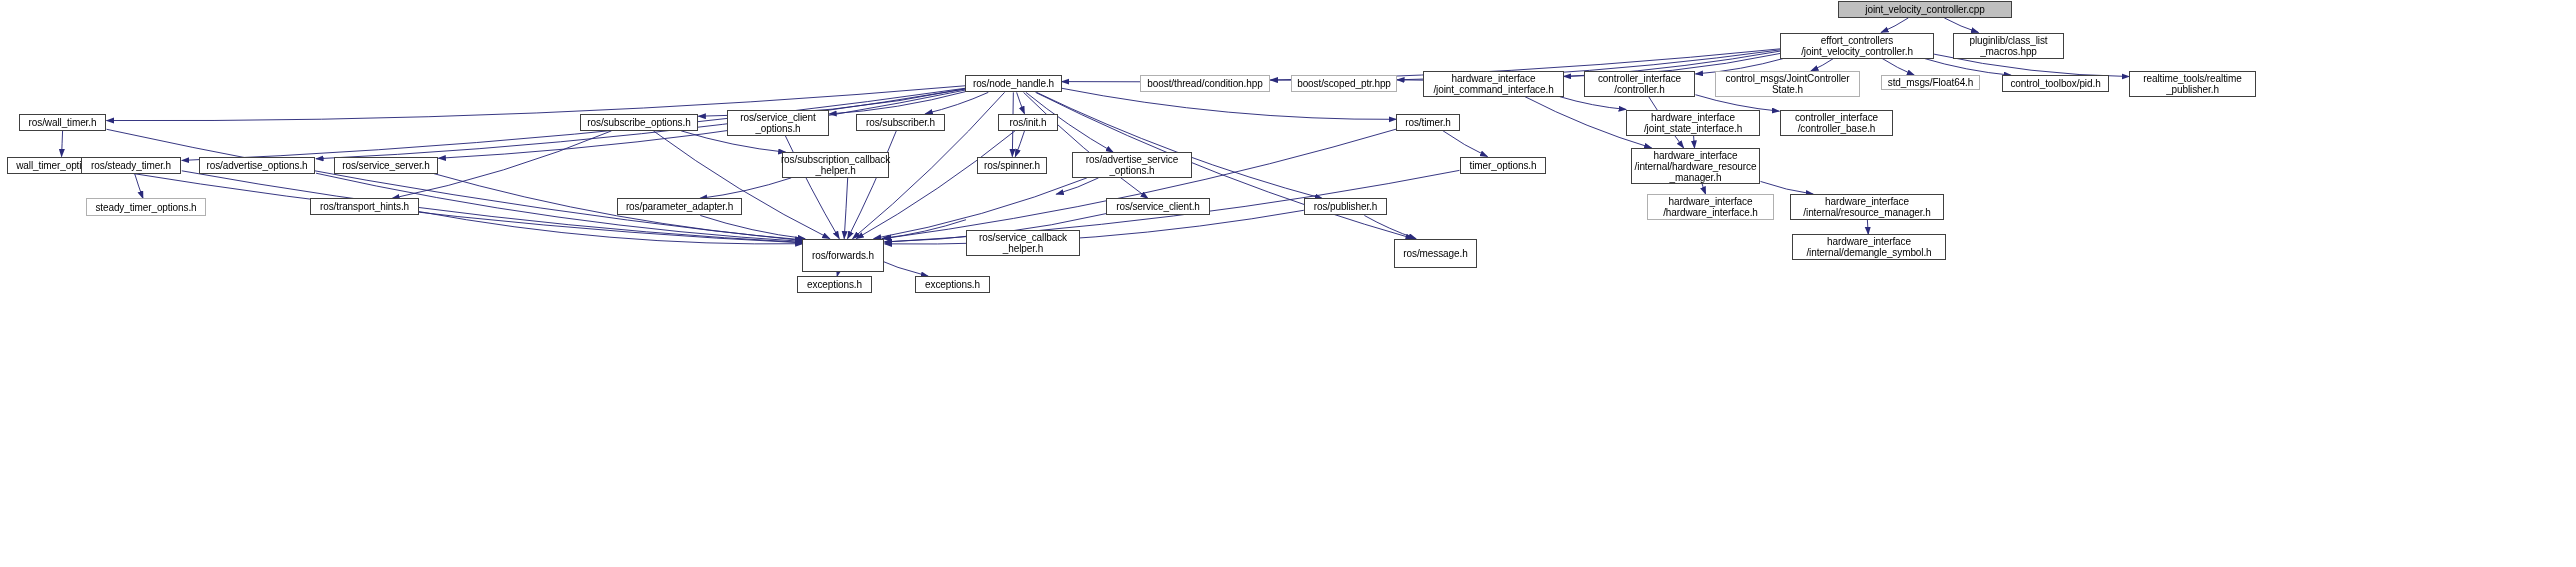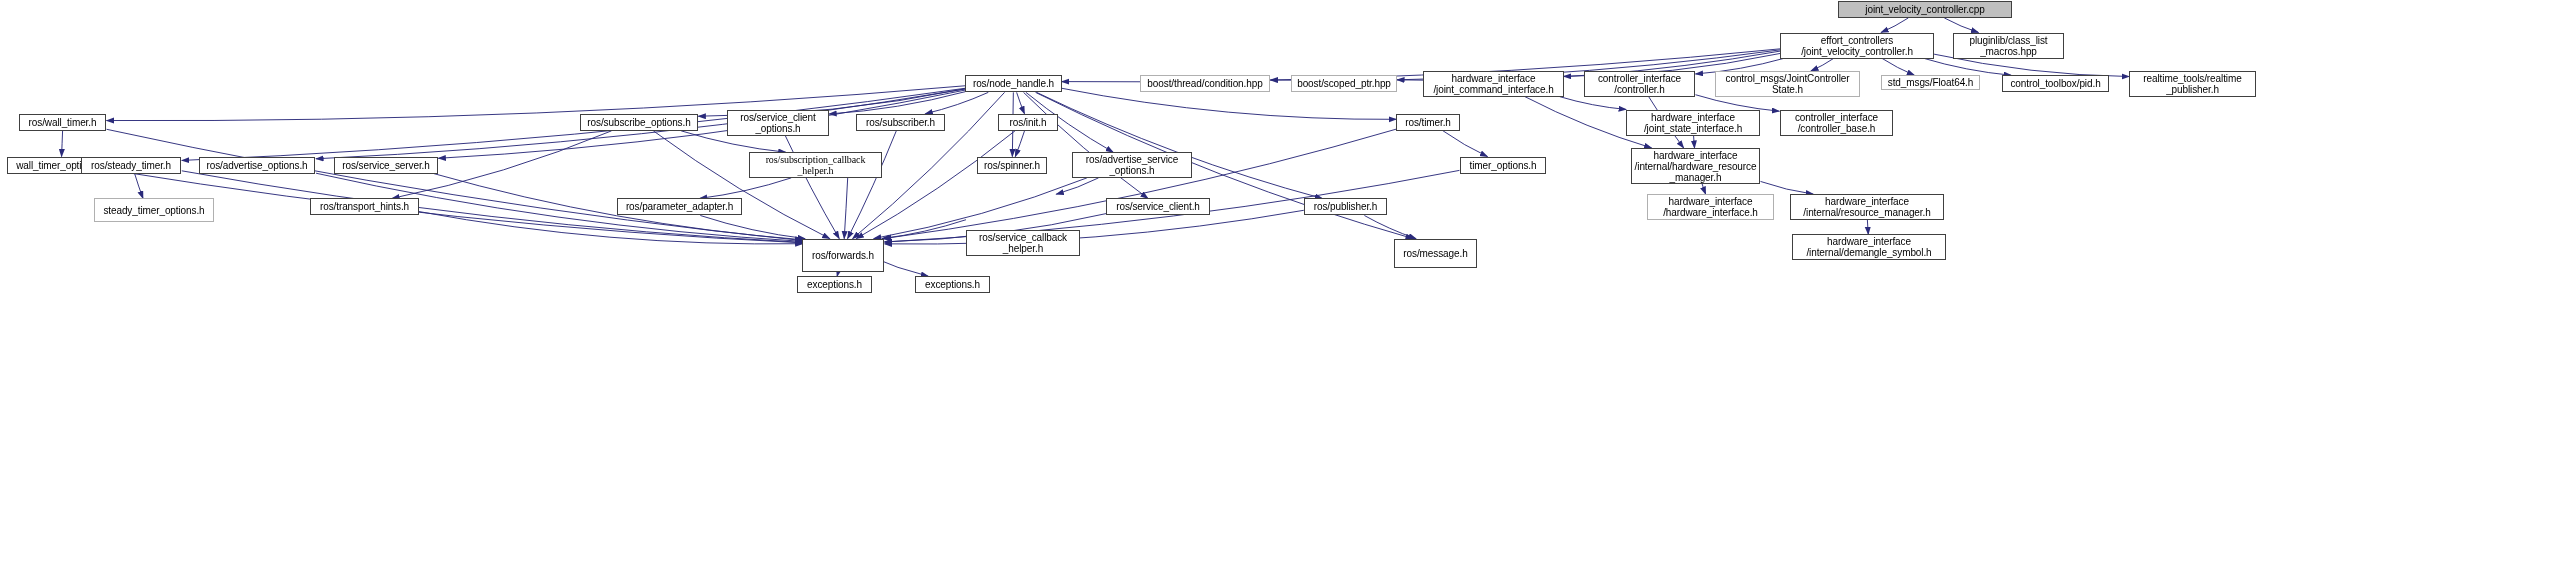--- a/index.html
+++ b/index.html
@@ -136,30 +136,30 @@
       <div class="node hl" style="left: 998px; top: 114px; width: 60px; height: 17px;">ros/init.h</div>
       <div class="node hl" style="left: 1396px; top: 114px; width: 64px; height: 17px;">ros/timer.h</div>
       <div class="node hl" style="left: 1626px; top: 110px; width: 134px; height: 26px;">hardware_interface
 /joint_state_interface.h</div>
       <div class="node hl" style="left: 1780px; top: 110px; width: 113px; height: 26px;">controller_interface
 /controller_base.h</div>
       <div class="node hl" style="left: 6.8px; top: 157px; width: 108px; height: 17px;">wall_timer_options.h</div>
       <div class="node hl" style="left: 81px; top: 157px; width: 100px; height: 17px;">ros/steady_timer.h</div>
       <div class="node hl" style="left: 199px; top: 157px; width: 116px; height: 17px;">ros/advertise_options.h</div>
       <div class="node hl" style="left: 334px; top: 157px; width: 104px; height: 17px;">ros/service_server.h</div>
-      <div class="node hl" style="left: 749px; top: 152px; width: 133px; height: 26px; font-family: Liberation Serif, serif;">ros/subscription_callback
+      <div class="node hl" style="left: 782px; top: 152px; width: 107px; height: 26px;">ros/subscription_callback
 _helper.h</div>
       <div class="node hl" style="left: 977px; top: 157px; width: 70px; height: 17px;">ros/spinner.h</div>
       <div class="node hl" style="left: 1072px; top: 152px; width: 120px; height: 26px;">ros/advertise_service
 _options.h</div>
       <div class="node hl" style="left: 1460px; top: 157px; width: 86px; height: 17px;">timer_options.h</div>
       <div class="node hl" style="left: 1631px; top: 148px; width: 129px; height: 36px;">hardware_interface
 /internal/hardware_resource
 _manager.h</div>
-      <div class="node thin" style="left: 94px; top: 198px; width: 120px; height: 24px;">steady_timer_options.h</div>
+      <div class="node thin" style="left: 86px; top: 198px; width: 120px; height: 18px;">steady_timer_options.h</div>
       <div class="node hl" style="left: 310px; top: 198px; width: 109px; height: 17px;">ros/transport_hints.h</div>
       <div class="node hl" style="left: 617px; top: 198px; width: 125px; height: 17px;">ros/parameter_adapter.h</div>
       <div class="node hl" style="left: 966px; top: 194px; width: 114px; height: 26px; margin-top: 36px;">ros/service_callback
 _helper.h</div>
       <div class="node hl" style="left: 1106px; top: 198px; width: 104px; height: 17px;">ros/service_client.h</div>
       <div class="node hl" style="left: 1304px; top: 198px; width: 83px; height: 17px;">ros/publisher.h</div>
       <div class="node thin" style="left: 1647px; top: 194px; width: 127px; height: 26px;">hardware_interface
 /hardware_interface.h</div>
       <div class="node hl" style="left: 1790px; top: 194px; width: 154px; height: 26px;">hardware_interface
 /internal/resource_manager.h</div>

